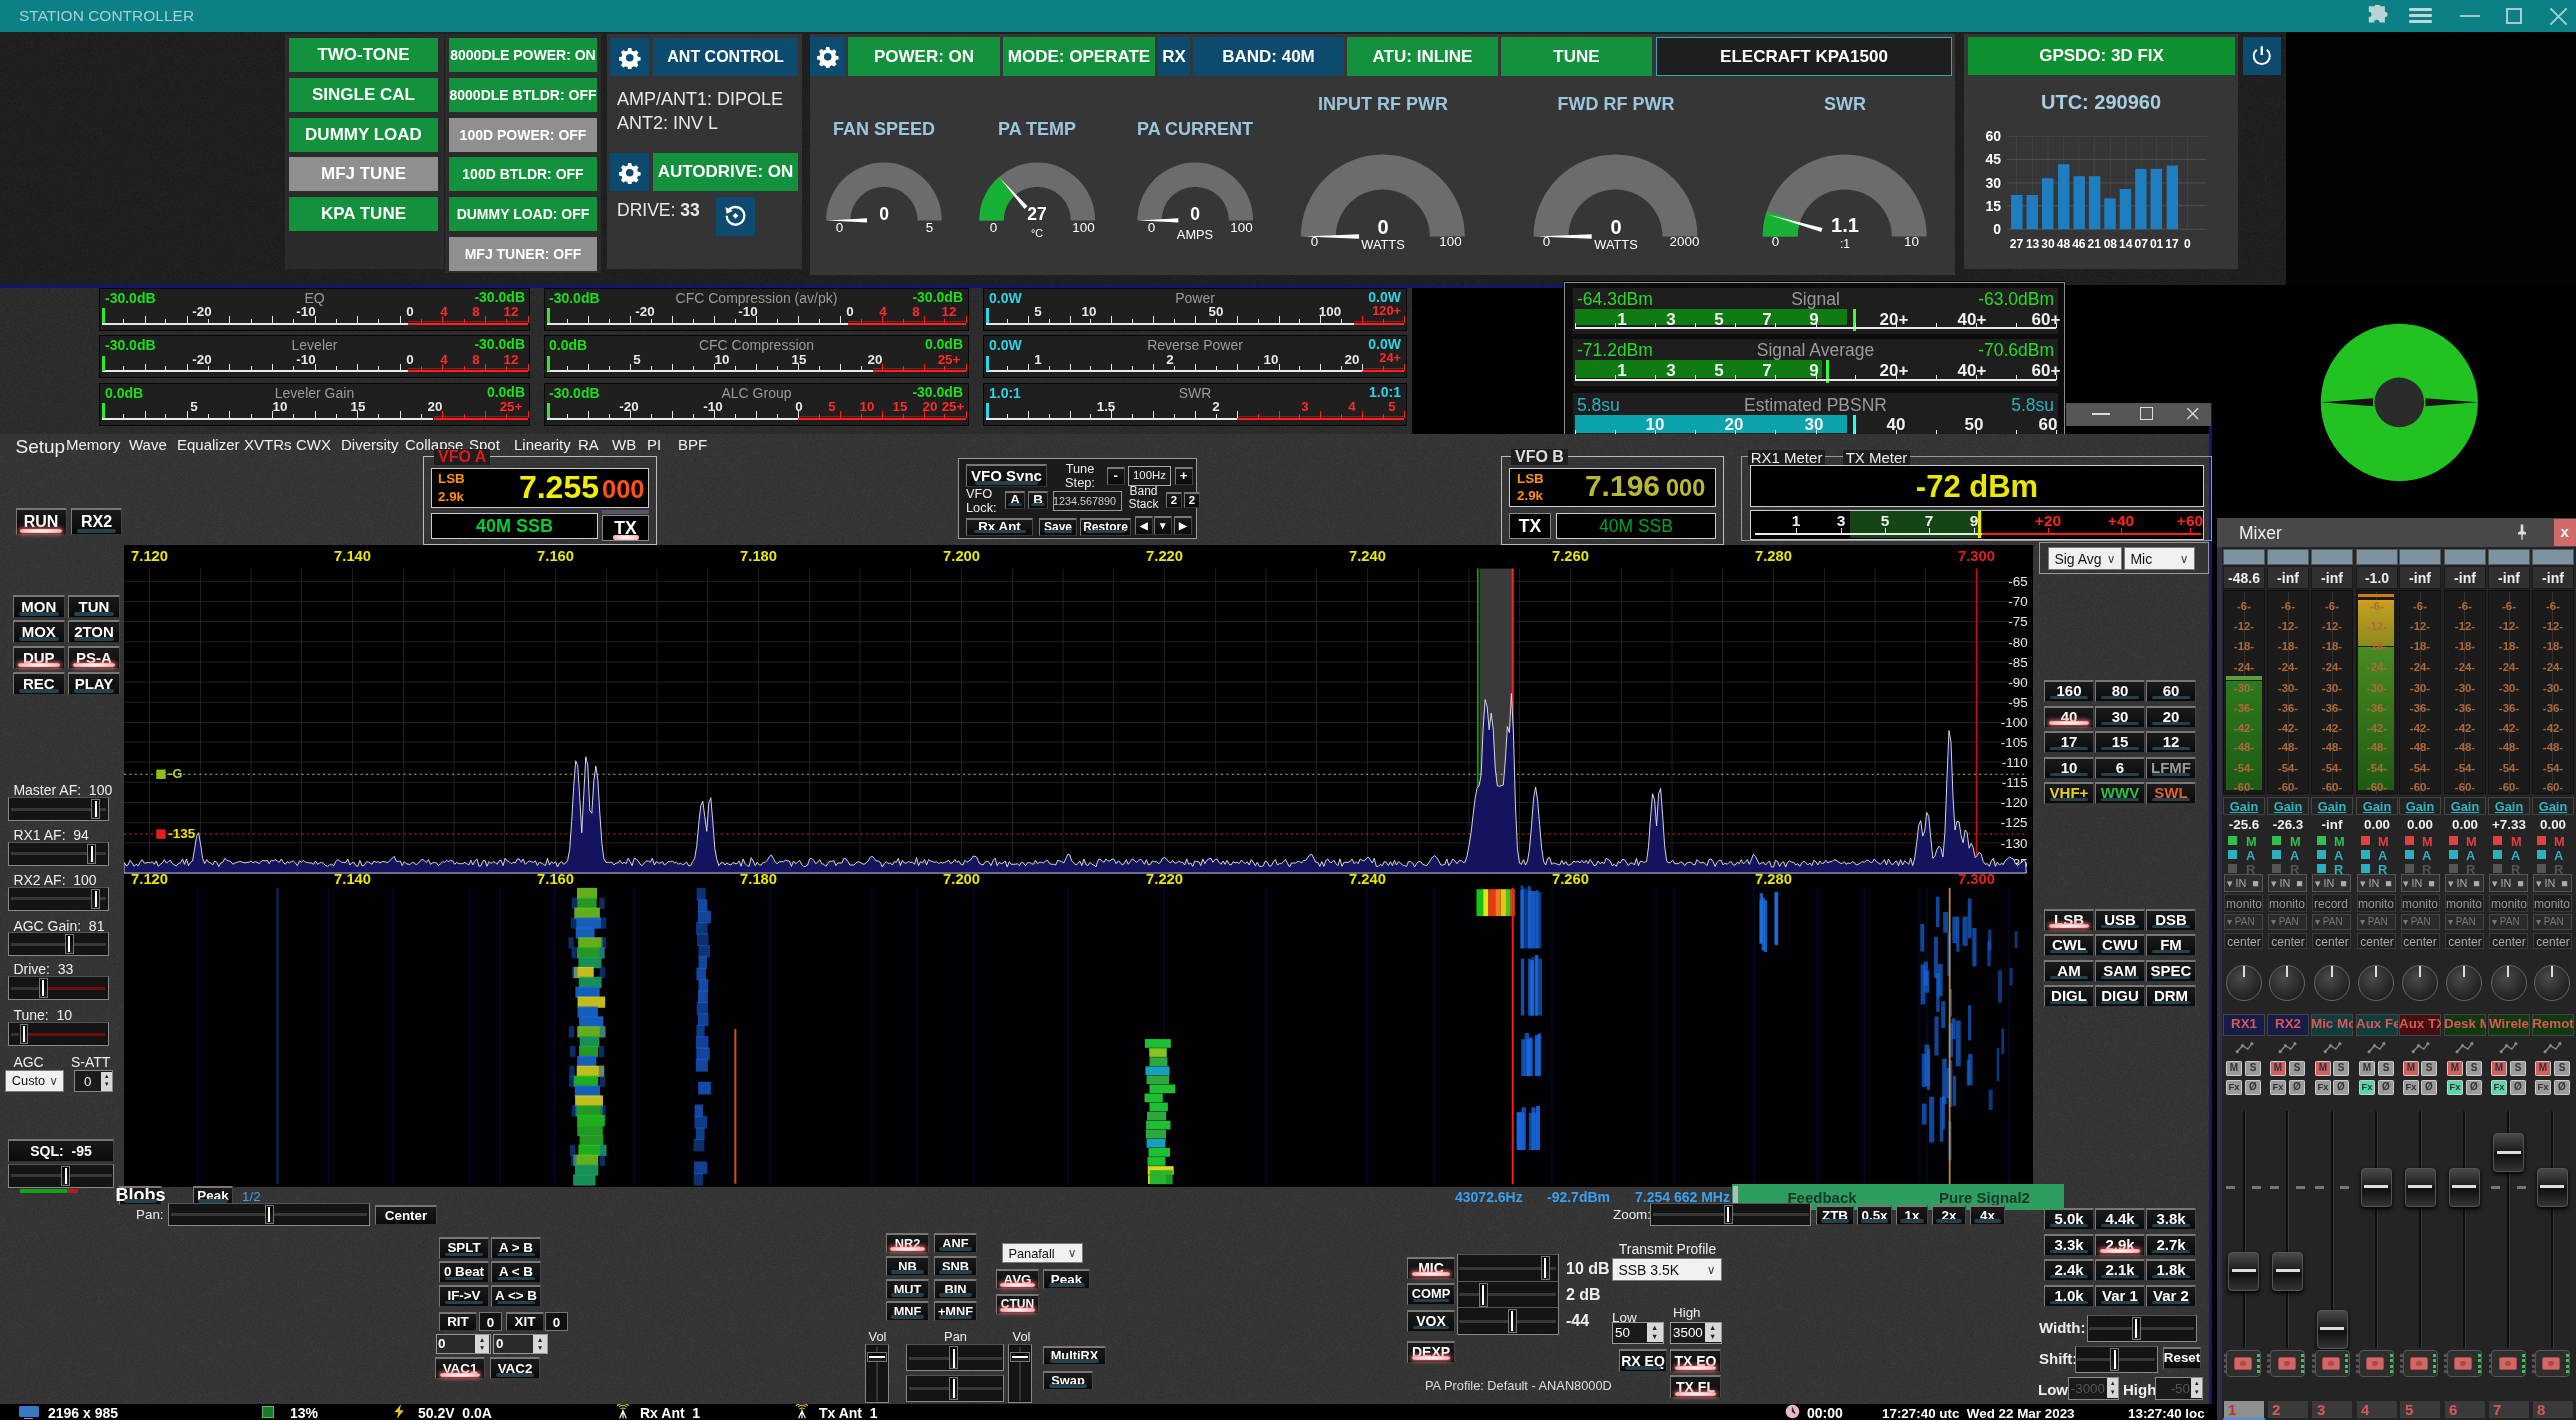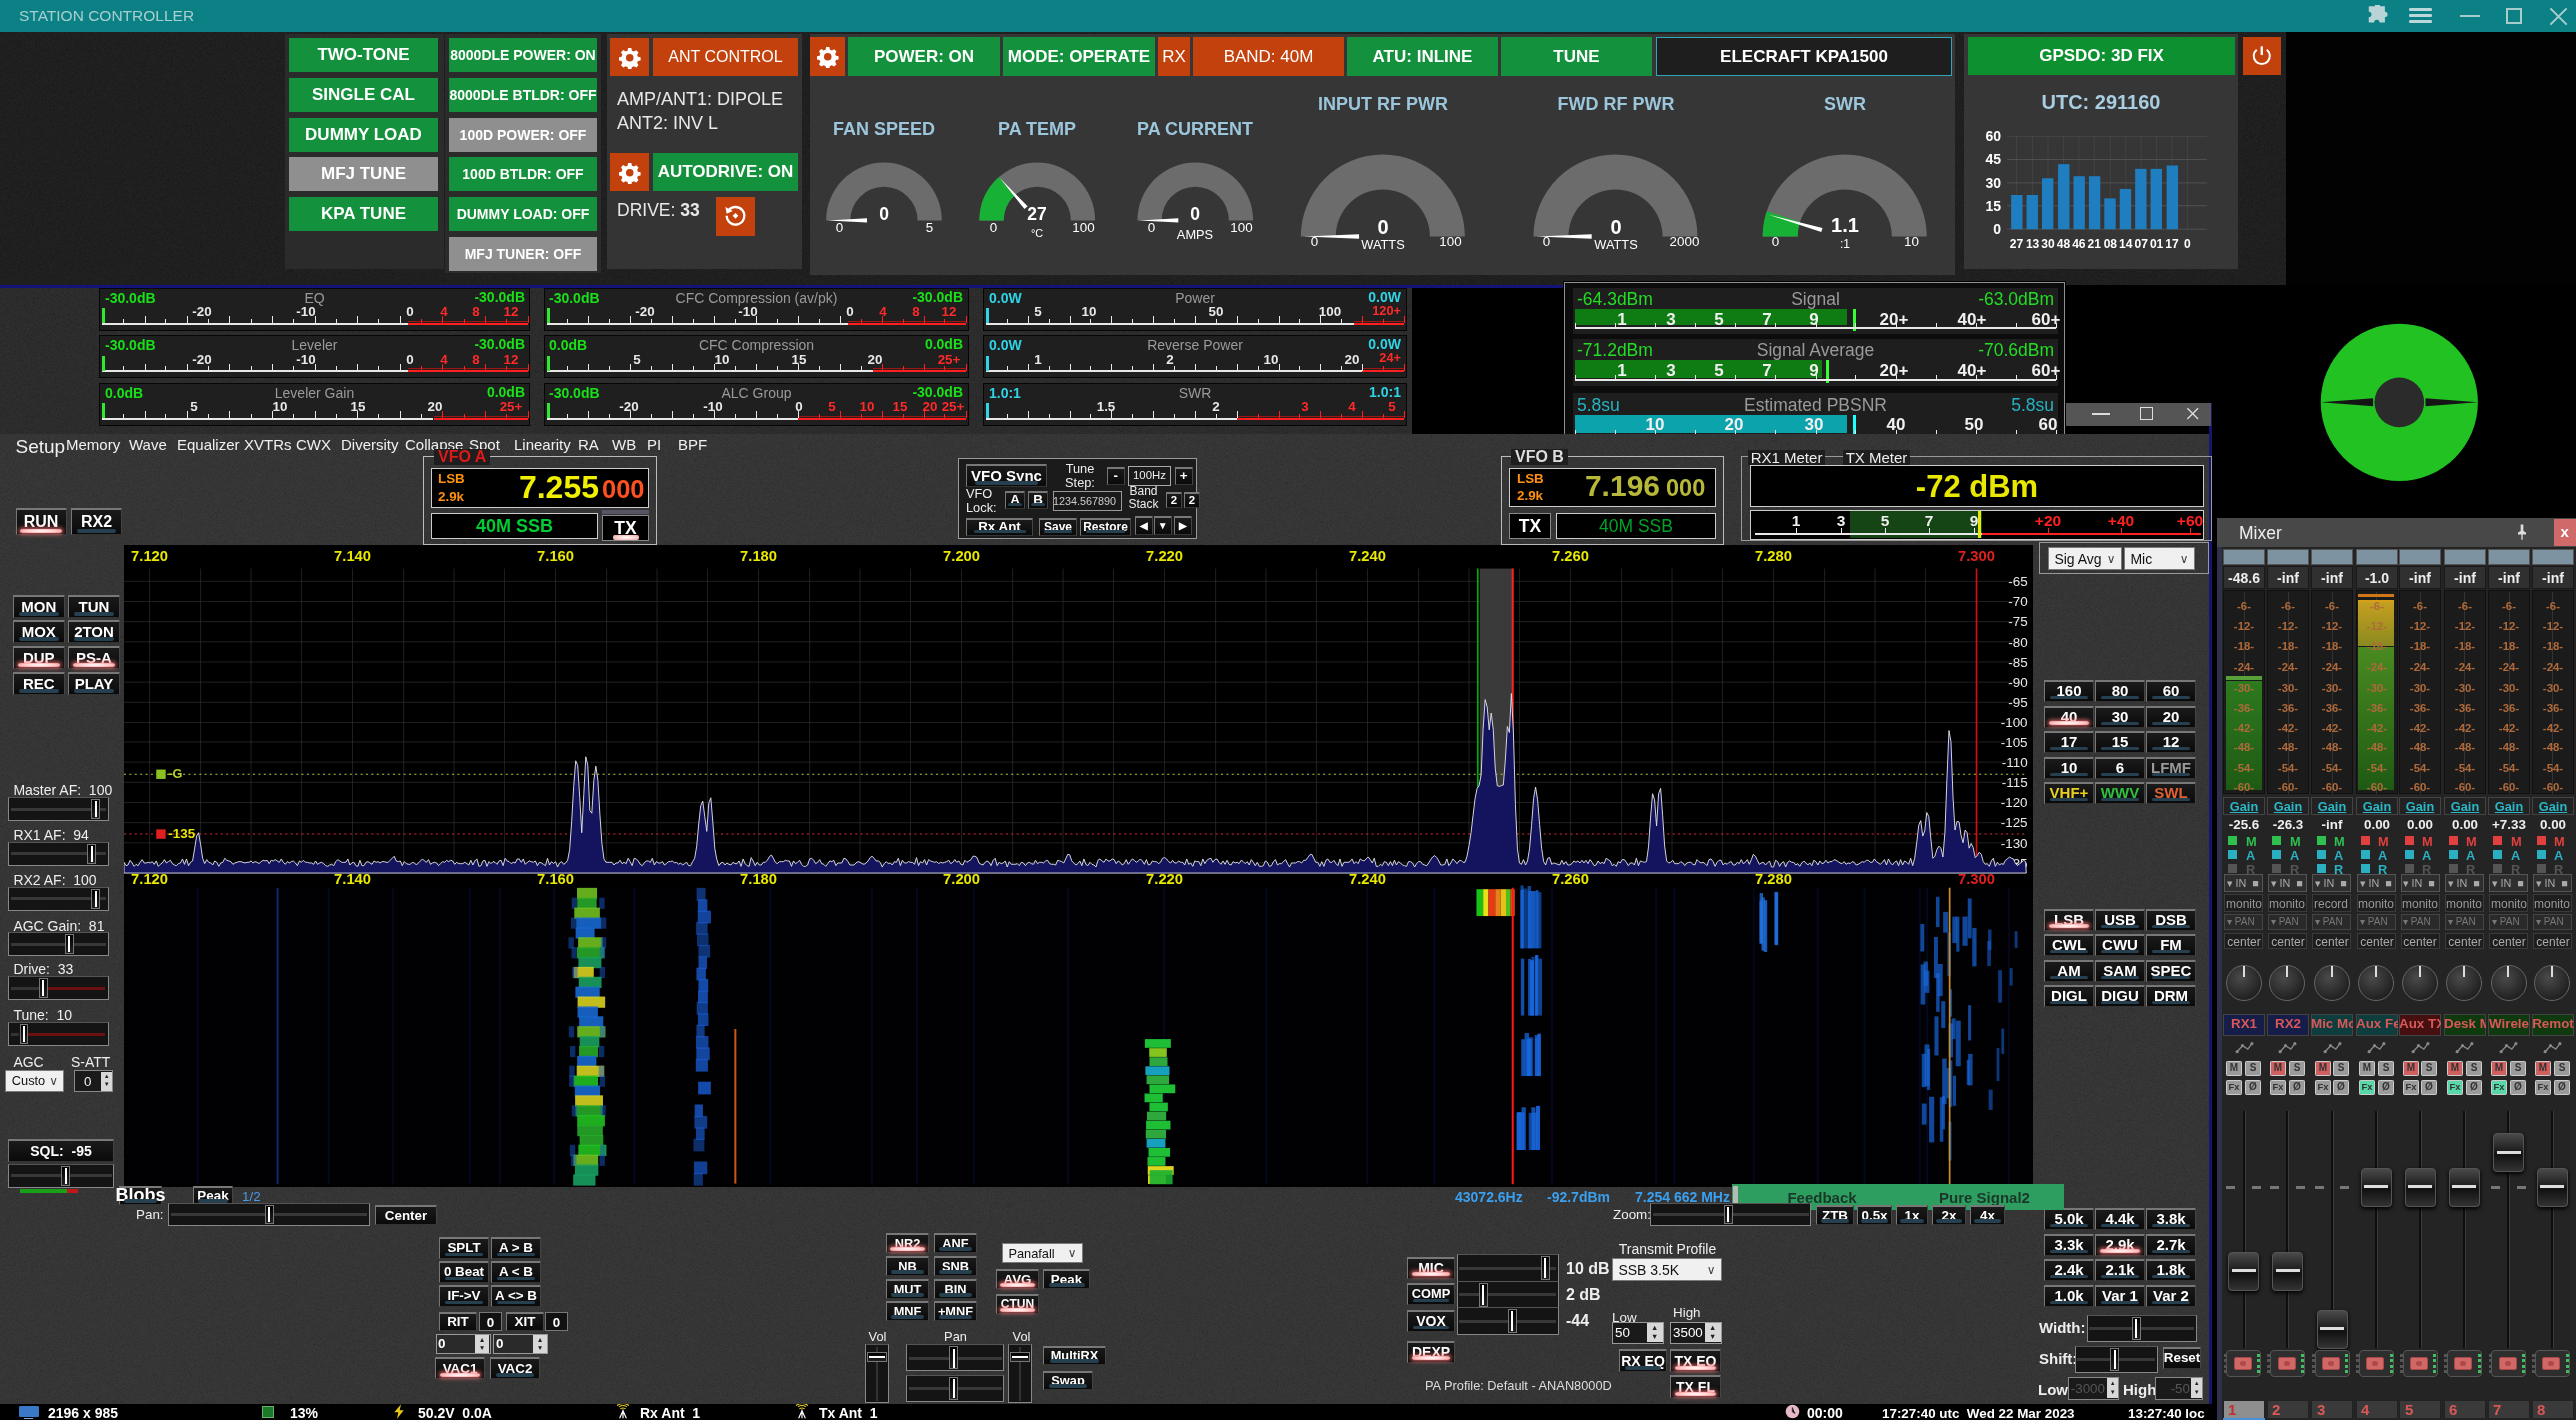--- a/index.html
+++ b/index.html
@@ -1,19 +1,19 @@
 <!DOCTYPE html>
 <html style="font-size:10.8px"><head><meta charset="utf-8"><style>
 *{margin:0;padding:0;box-sizing:border-box;font-family:'Liberation Sans',sans-serif;}
 html,body{width:2576px;height:1420px;background:#000;overflow:hidden;}
 div{position:absolute;}
 svg{position:absolute;}
 span{position:static;}
 .gbtn{background:#14913c;color:#fff;white-space:nowrap;font-size:17px;font-weight:700;display:flex;align-items:center;justify-content:center;}
-.tealb{background:#c2410c;color:#fff;white-space:nowrap;font-size:17px;font-weight:400;display:flex;align-items:center;justify-content:center;}
+.tealb{background:#0c4a6e;color:#fff;white-space:nowrap;font-size:17px;font-weight:700;display:flex;align-items:center;justify-content:center;}
 .graybtn{background:#8f8f8f;color:#fff;white-space:nowrap;font-size:17px;font-weight:700;display:flex;align-items:center;justify-content:center;}
 .tb{white-space:nowrap;background:linear-gradient(#1b1b1b,#0a0a0a);border:0.7px solid #777;border-bottom-color:#333;border-right-color:#444;color:#fff;font-weight:700;display:flex;align-items:center;justify-content:center;box-shadow:inset 0 0.7px 0 #999;}
 .ul{position:absolute;left:10%;width:80%;bottom:1.3px;height:3.4px;background:#26404f;border-radius:2px;}
 .ulg{position:absolute;left:8%;width:84%;bottom:1.3px;height:4px;background:radial-gradient(ellipse at center,#ffffff 0%,#ffc8c8 55%,#e87878 100%);border-radius:2px;box-shadow:0 0 4px 1.3px rgba(255,120,120,.8);}
 .dd{background:#f0f0f0;border:0.7px solid #7a7a7a;color:#111;font-size:14px;display:flex;align-items:center;padding-left:5.4px;}
 .dd:after{content:"\2228";position:absolute;right:5.4px;color:#444;font-size:12px;}
 .mlabel{color:#9cc6dc;font-weight:700;}
 </style></head><body>
 <div style="left:0px;top:0px;width:2576px;height:32px;background:#0b8185;"></div>
 <div style="left:19px;top:7.4px;font-size:15.5px;color:#a8cfcf;">STATION CONTROLLER</div>
@@ -128,21 +128,21 @@
 <div style="left:1111px;top:220px;width:81px;text-align:center;font-size:13.4px;color:#fff;">0</div>
 <div style="left:1201px;top:220px;width:81px;text-align:center;font-size:13.4px;color:#fff;">100</div>
 <div style="left:1274px;top:234px;width:81px;text-align:center;font-size:13.4px;color:#fff;">0</div>
 <div style="left:1410px;top:234px;width:81px;text-align:center;font-size:13.4px;color:#fff;">100</div>
 <div style="left:1506px;top:234px;width:81px;text-align:center;font-size:13.4px;color:#fff;">0</div>
 <div style="left:1644px;top:234px;width:81px;text-align:center;font-size:13.4px;color:#fff;">2000</div>
 <div style="left:1735px;top:234px;width:81px;text-align:center;font-size:13.4px;color:#fff;">0</div>
 <div style="left:1871px;top:234px;width:81px;text-align:center;font-size:13.4px;color:#fff;">10</div>
 <div style="left:1964px;top:34px;width:274px;height:235px;background:#363636;"></div>
 <div class="gbtn" style="left:1968px;top:37px;width:267px;height:38px;background:#0d9130;">GPSDO: 3D FIX</div>
-<div style="left:2000px;top:91px;width:202px;text-align:center;font-size:20px;font-weight:700;color:#a9cde1;">UTC: 291160</div>
+<div style="left:2000px;top:91px;width:202px;text-align:center;font-size:20px;font-weight:700;color:#a9cde1;">UTC: 290960</div>
 <svg style="left:2007px;top:136px;" width="200" height="120" viewBox="0 0 298 179">
     <line x1="0" y1="0" x2="298" y2="0" stroke="#5f5f5f" stroke-width="1"></line>
     <line x1="0" y1="35" x2="298" y2="35" stroke="#5f5f5f" stroke-width="1"></line>
     <line x1="0" y1="70" x2="298" y2="70" stroke="#5f5f5f" stroke-width="1"></line>
     <line x1="0" y1="104" x2="298" y2="104" stroke="#5f5f5f" stroke-width="1"></line>
     <line x1="0" y1="139" x2="298" y2="139" stroke="#5f5f5f" stroke-width="1"></line>
     <line x1="14" y1="0" x2="14" y2="139" stroke="#555" stroke-width="0.6"></line>
     <rect x="6" y="88" width="17" height="51" fill="#1f7ec0"></rect>
     <text x="14" y="167" fill="#fff" font-size="18" font-weight="700" text-anchor="middle">27</text>
     <line x1="38" y1="0" x2="38" y2="139" stroke="#555" stroke-width="0.6"></line>

